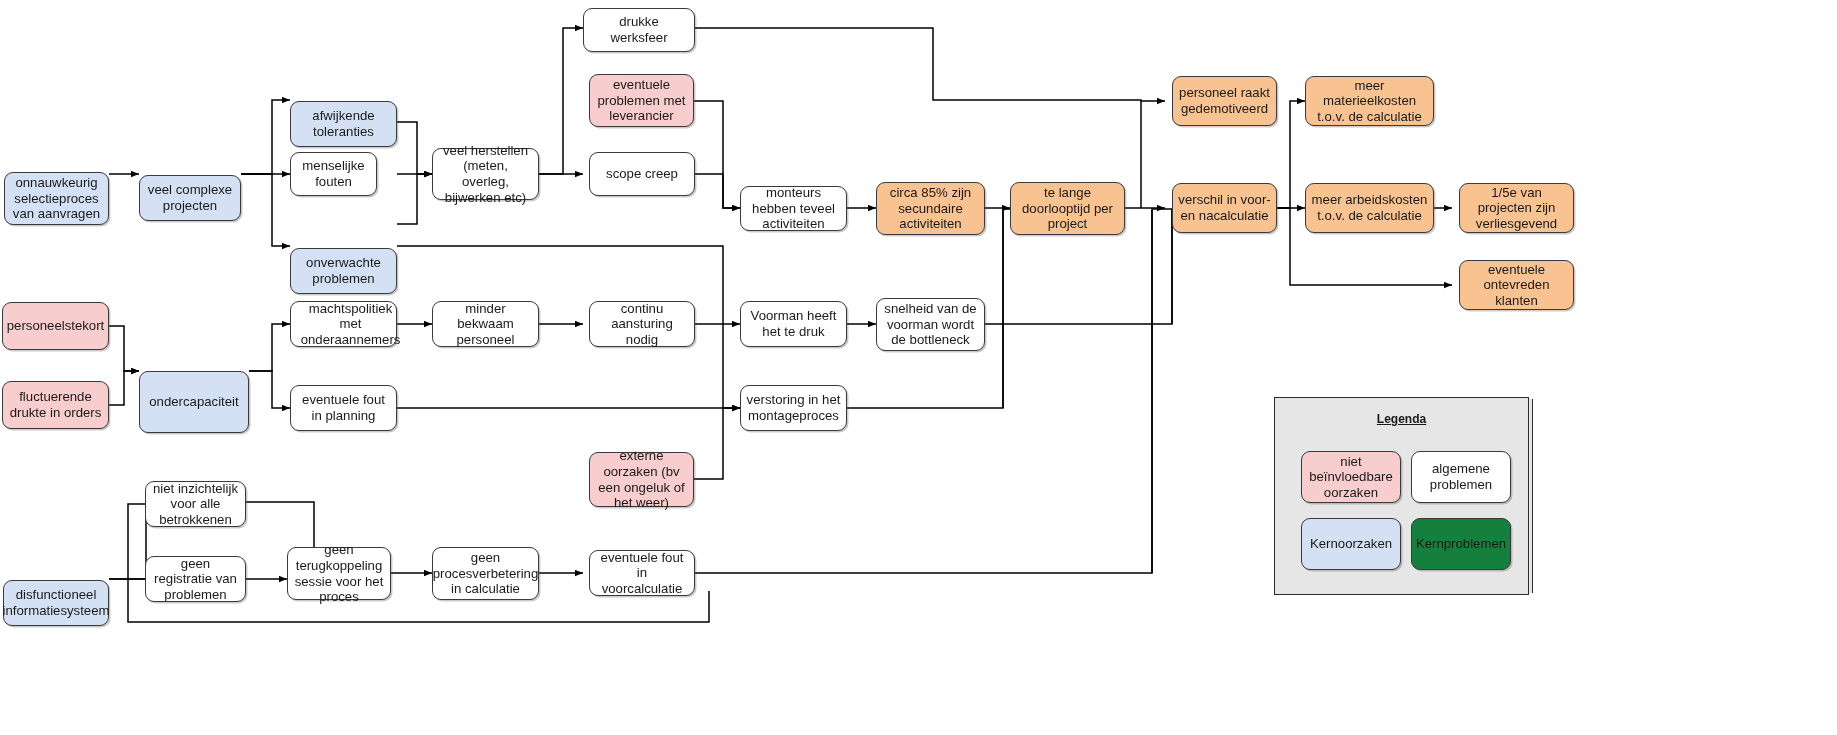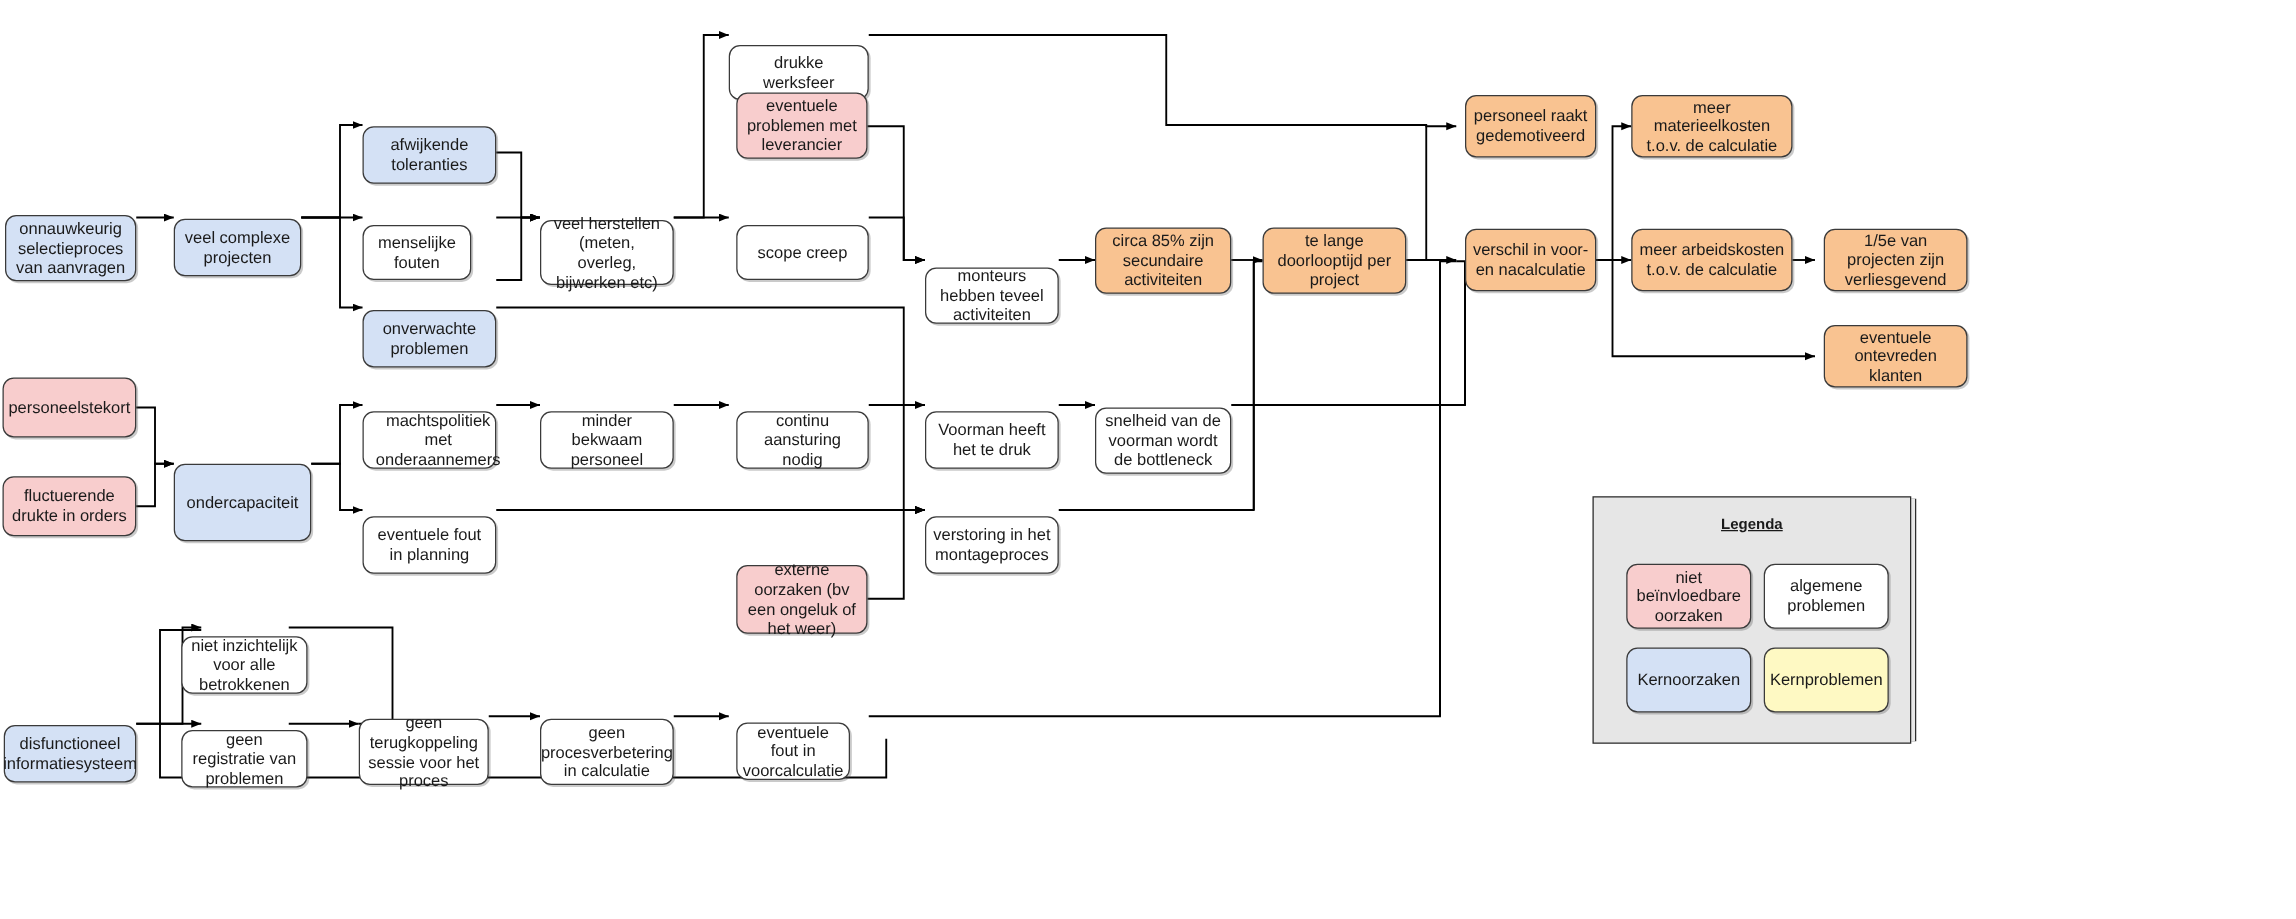--- a/index.html
+++ b/index.html
@@ -18,21 +18,21 @@
     font-size:13.2px;
     line-height:1.18;
     color:#1a1a1a;
     padding:2px 5px;
     background:#ffffff;
     box-shadow:1.5px 1.5px 0 rgba(80,80,80,0.30);
   }
   .n-blue{background:#d4e1f5;margin-top:24px;}
   .n-pink{background:#f8cdcd;}
   .n-orange{background:#f9c391;}
-  .n-white{background:#ffffff;margin-top:28px;}
+  .n-white{background:#ffffff;}
   .legend-panel{
     position:absolute;
     box-sizing:border-box;
     background:#e6e6e6;
     border:1.4px solid #2b2b2b;
     box-shadow:5px 0 0 -2px #e6e6e6, 6px 0 0 -2px #2b2b2b;
   }
   .legend-title{
     position:absolute;
     width:100%;
@@ -237,33 +237,33 @@
     </div>
   <div class="node n-white" style="left:145px;top:556px;width:101px;height:46px;">
       <span>geen registratie van problemen</span>
     </div>
   <div class="node n-white" style="left:432px;top:547px;width:107px;height:53px;">
       <span>geen procesverbetering in calculatie</span>
     </div>
   <div class="node n-white" style="left:287px;top:547px;width:104px;height:53px;">
       <span>geen terugkoppeling sessie voor het proces</span>
     </div>
-  <div class="node n-white" style="left:589px;top:550px;width:91px;height:46px;justify-content:center;">
+  <div class="node n-white" style="left:589px;top:550px;width:106px;height:46px;justify-content:center;">
       <span>eventuele fout in voorcalculatie</span>
     </div>
 
   <div class="legend-panel" style="left:1274px;top:397px;width:255px;height:198px;">
     <div class="legend-title">Legenda</div>
     <div class="legend-box" style="left:26px;top:53px;width:100px;height:52px;background:#f8cdcd;">
         <span>niet beïnvloedbare oorzaken</span>
       </div>
     <div class="legend-box" style="left:136px;top:53px;width:100px;height:52px;background:#ffffff;">
         <span>algemene problemen</span>
       </div>
     <div class="legend-box" style="left:26px;top:120px;width:100px;height:52px;background:#d4e1f5;">
         <span>Kernoorzaken</span>
       </div>
-    <div class="legend-box" style="left:136px;top:120px;width:100px;height:52px;background:#fef9c3;">
+    <div class="legend-box" style="left:136px;top:120px;width:100px;height:52px;background:#15803d;">
         <span>Kernproblemen</span>
       </div>
   </div>
 
 </div>
 
 </body></html>

